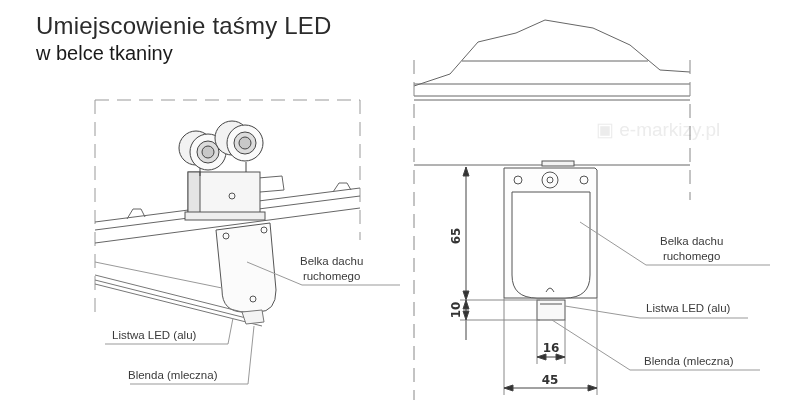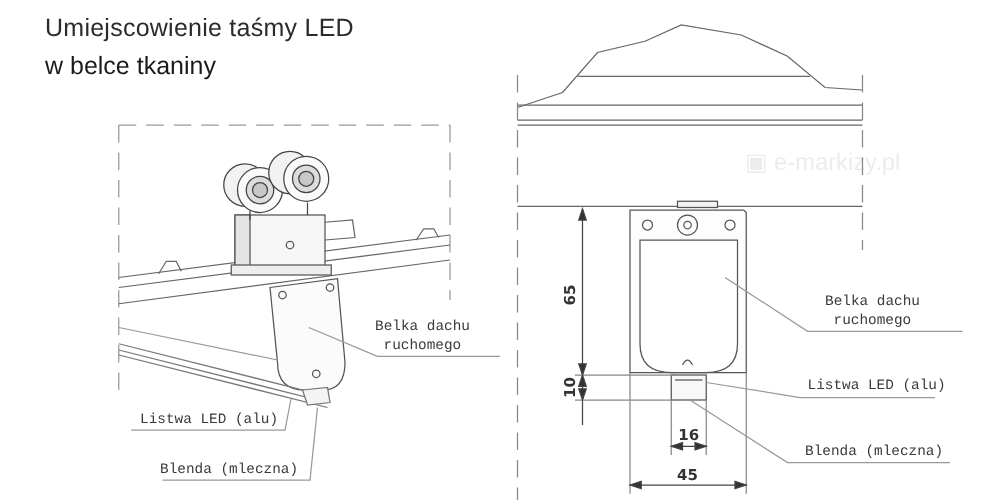--- a/index.html
+++ b/index.html
@@ -1,19 +1,19 @@
 <!DOCTYPE html>
 <html><head>
 <meta charset="utf-8">
 <style>
   html, body { margin: 0; padding: 0; background: #ffffff; }
   body { width: 800px; height: 400px; position: relative; overflow: hidden; font-family: "Liberation Sans", sans-serif; }
-  .title1 { position: absolute; left: 36px; top: 12px; font-size: 20px; color: #2b2b2b; font-weight: 300; letter-spacing: 0.2px; }
+  .title1 { position: absolute; left: 36px; top: 12px; font-size: 24px; color: #2b2b2b; font-weight: 300; letter-spacing: 0.2px; }
   .title2 { position: absolute; left: 36px; top: 42px; font-size: 20px; color: #1a1a1a; font-weight: 400; }
-  .label { position: absolute; font-size: 11.5px; color: #3a3a3a; text-align: center; line-height: 15px; white-space: nowrap; font-family: Liberation Mono, monospace; }
+  .label { position: absolute; font-size: 11.5px; color: #3a3a3a; text-align: center; line-height: 15px; white-space: nowrap; }
   .watermark { position: absolute; left: 596px; top: 118px; font-size: 19px; color: #ececec; white-space: nowrap; }
   .dim { font-family: "DejaVu Sans", sans-serif; font-weight: bold; font-size: 12px; fill: #333; }
   svg { position: absolute; left: 0; top: 0; }
 </style>
 </head>
 <body>
 
 <div class="title1">Umiejscowienie taśmy LED</div>
 <div class="title2">w belce tkaniny</div>
 

